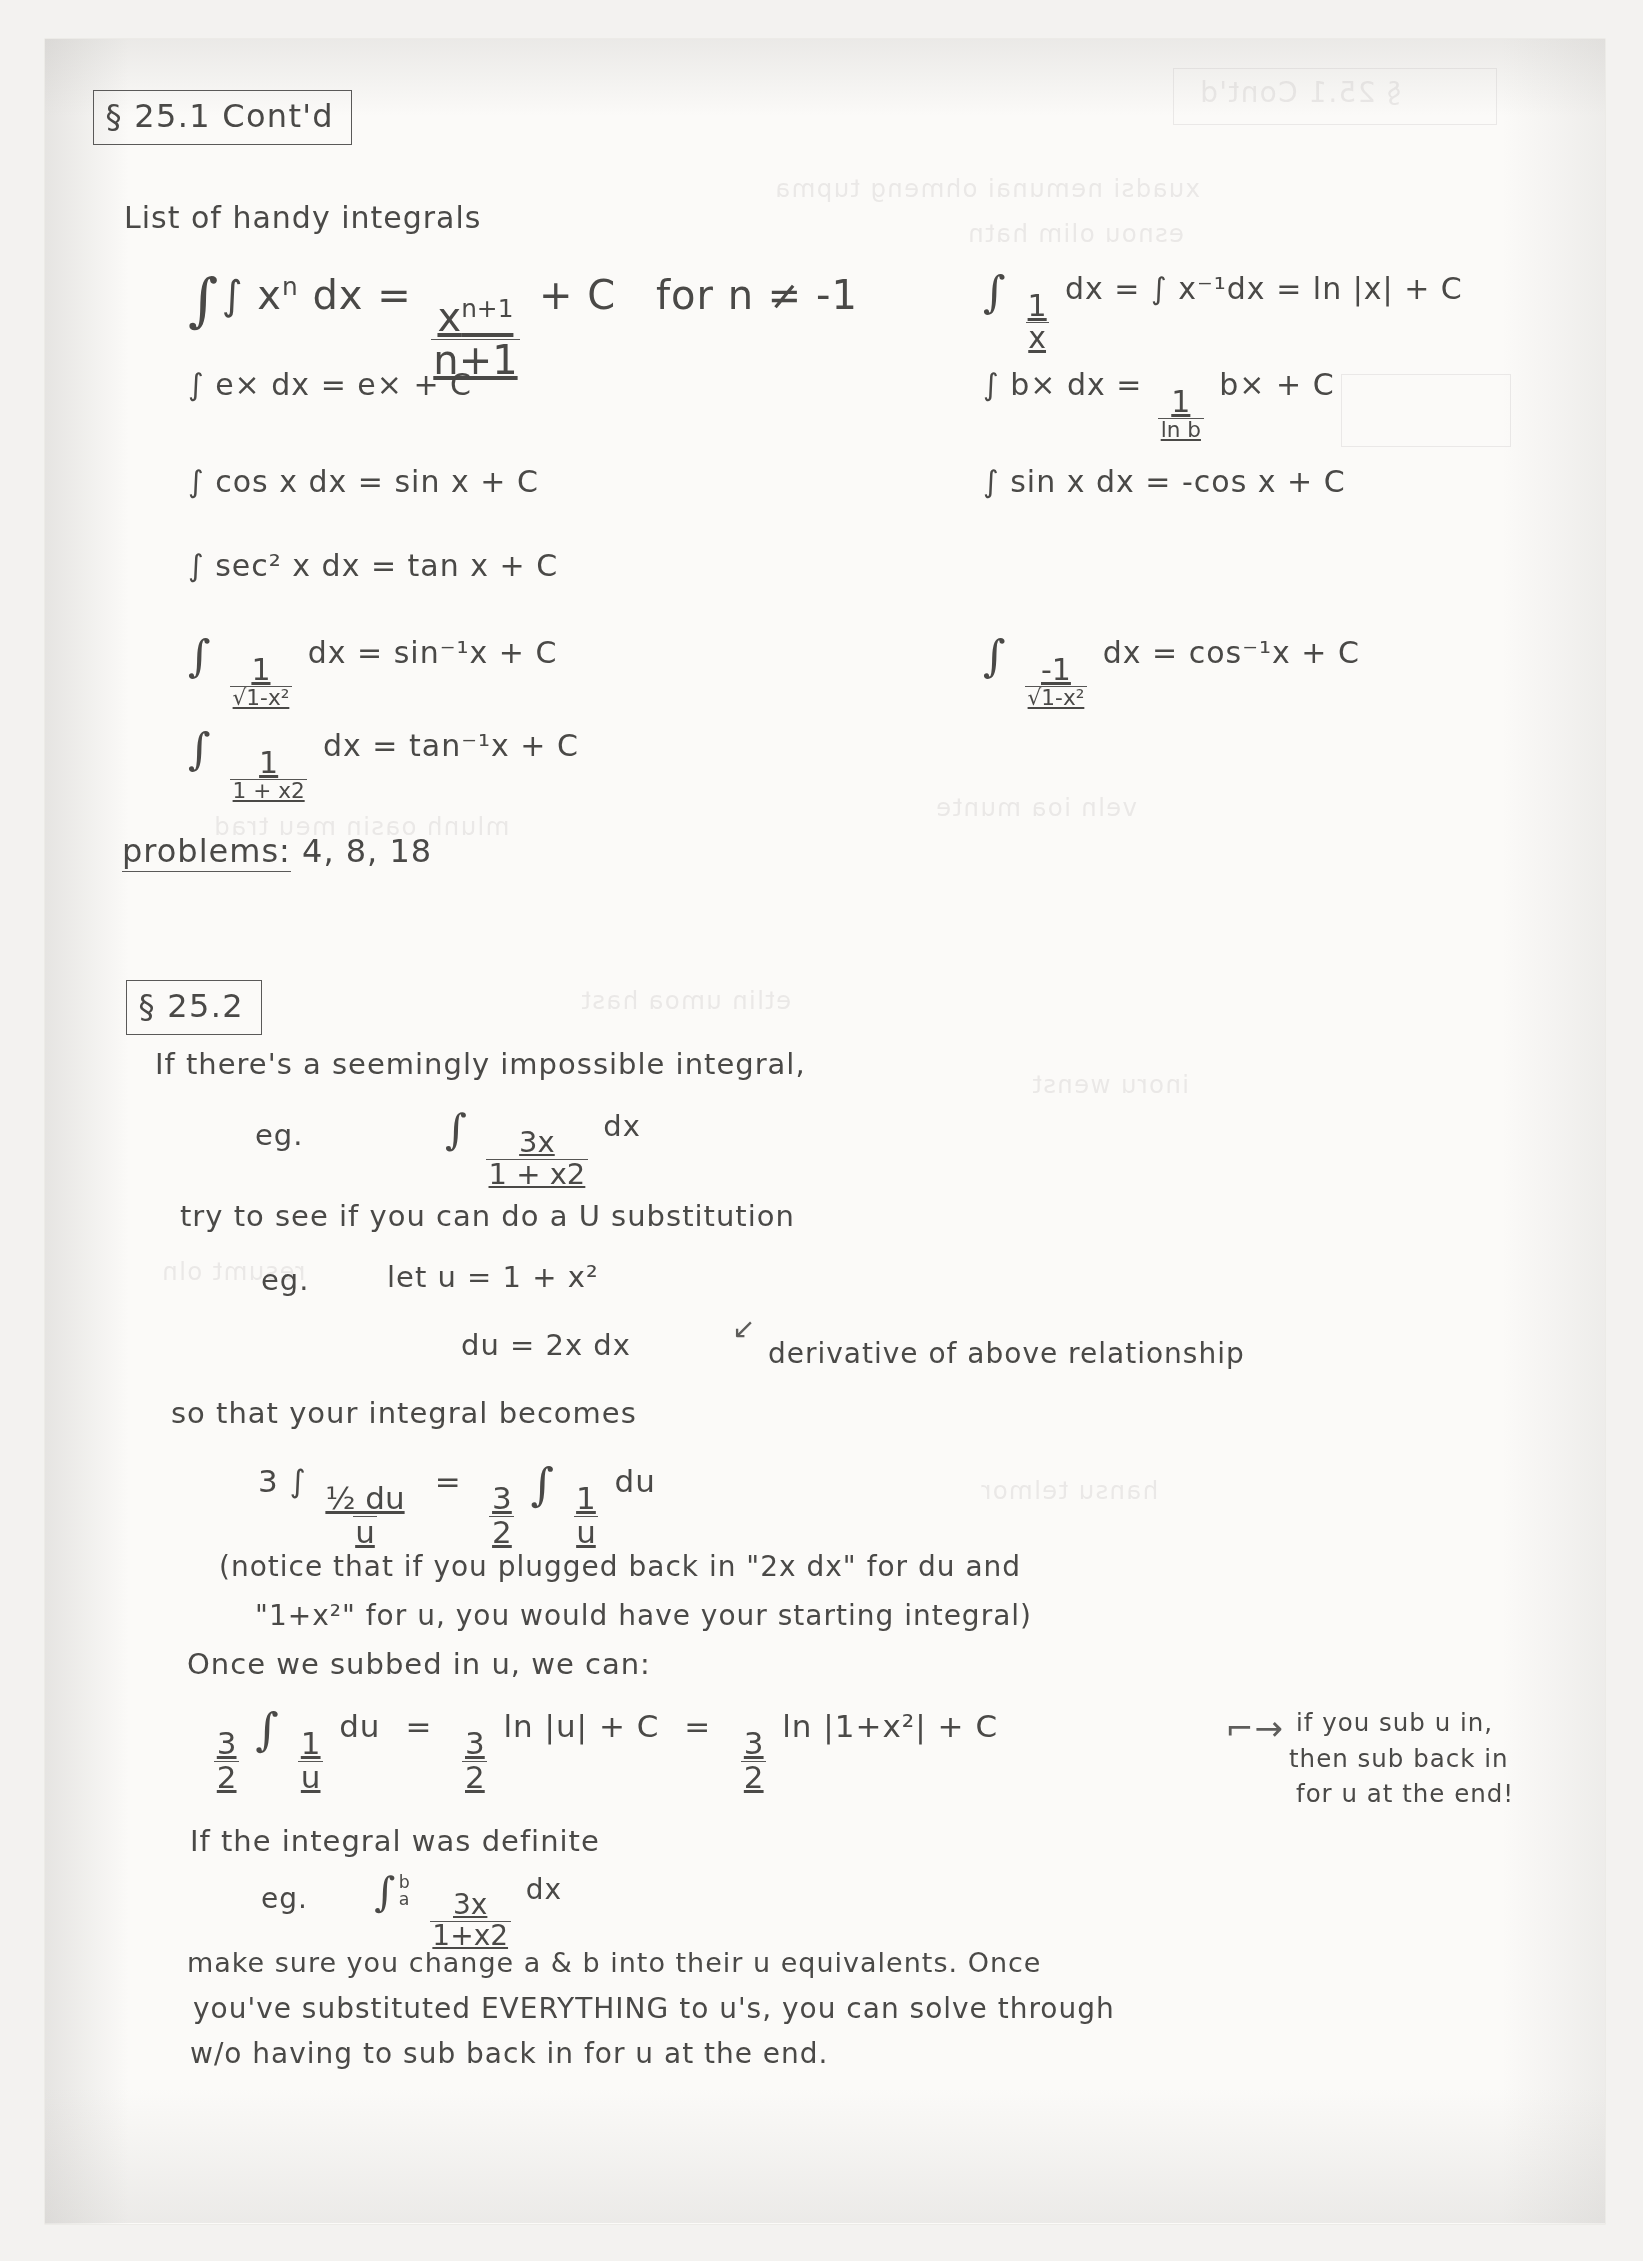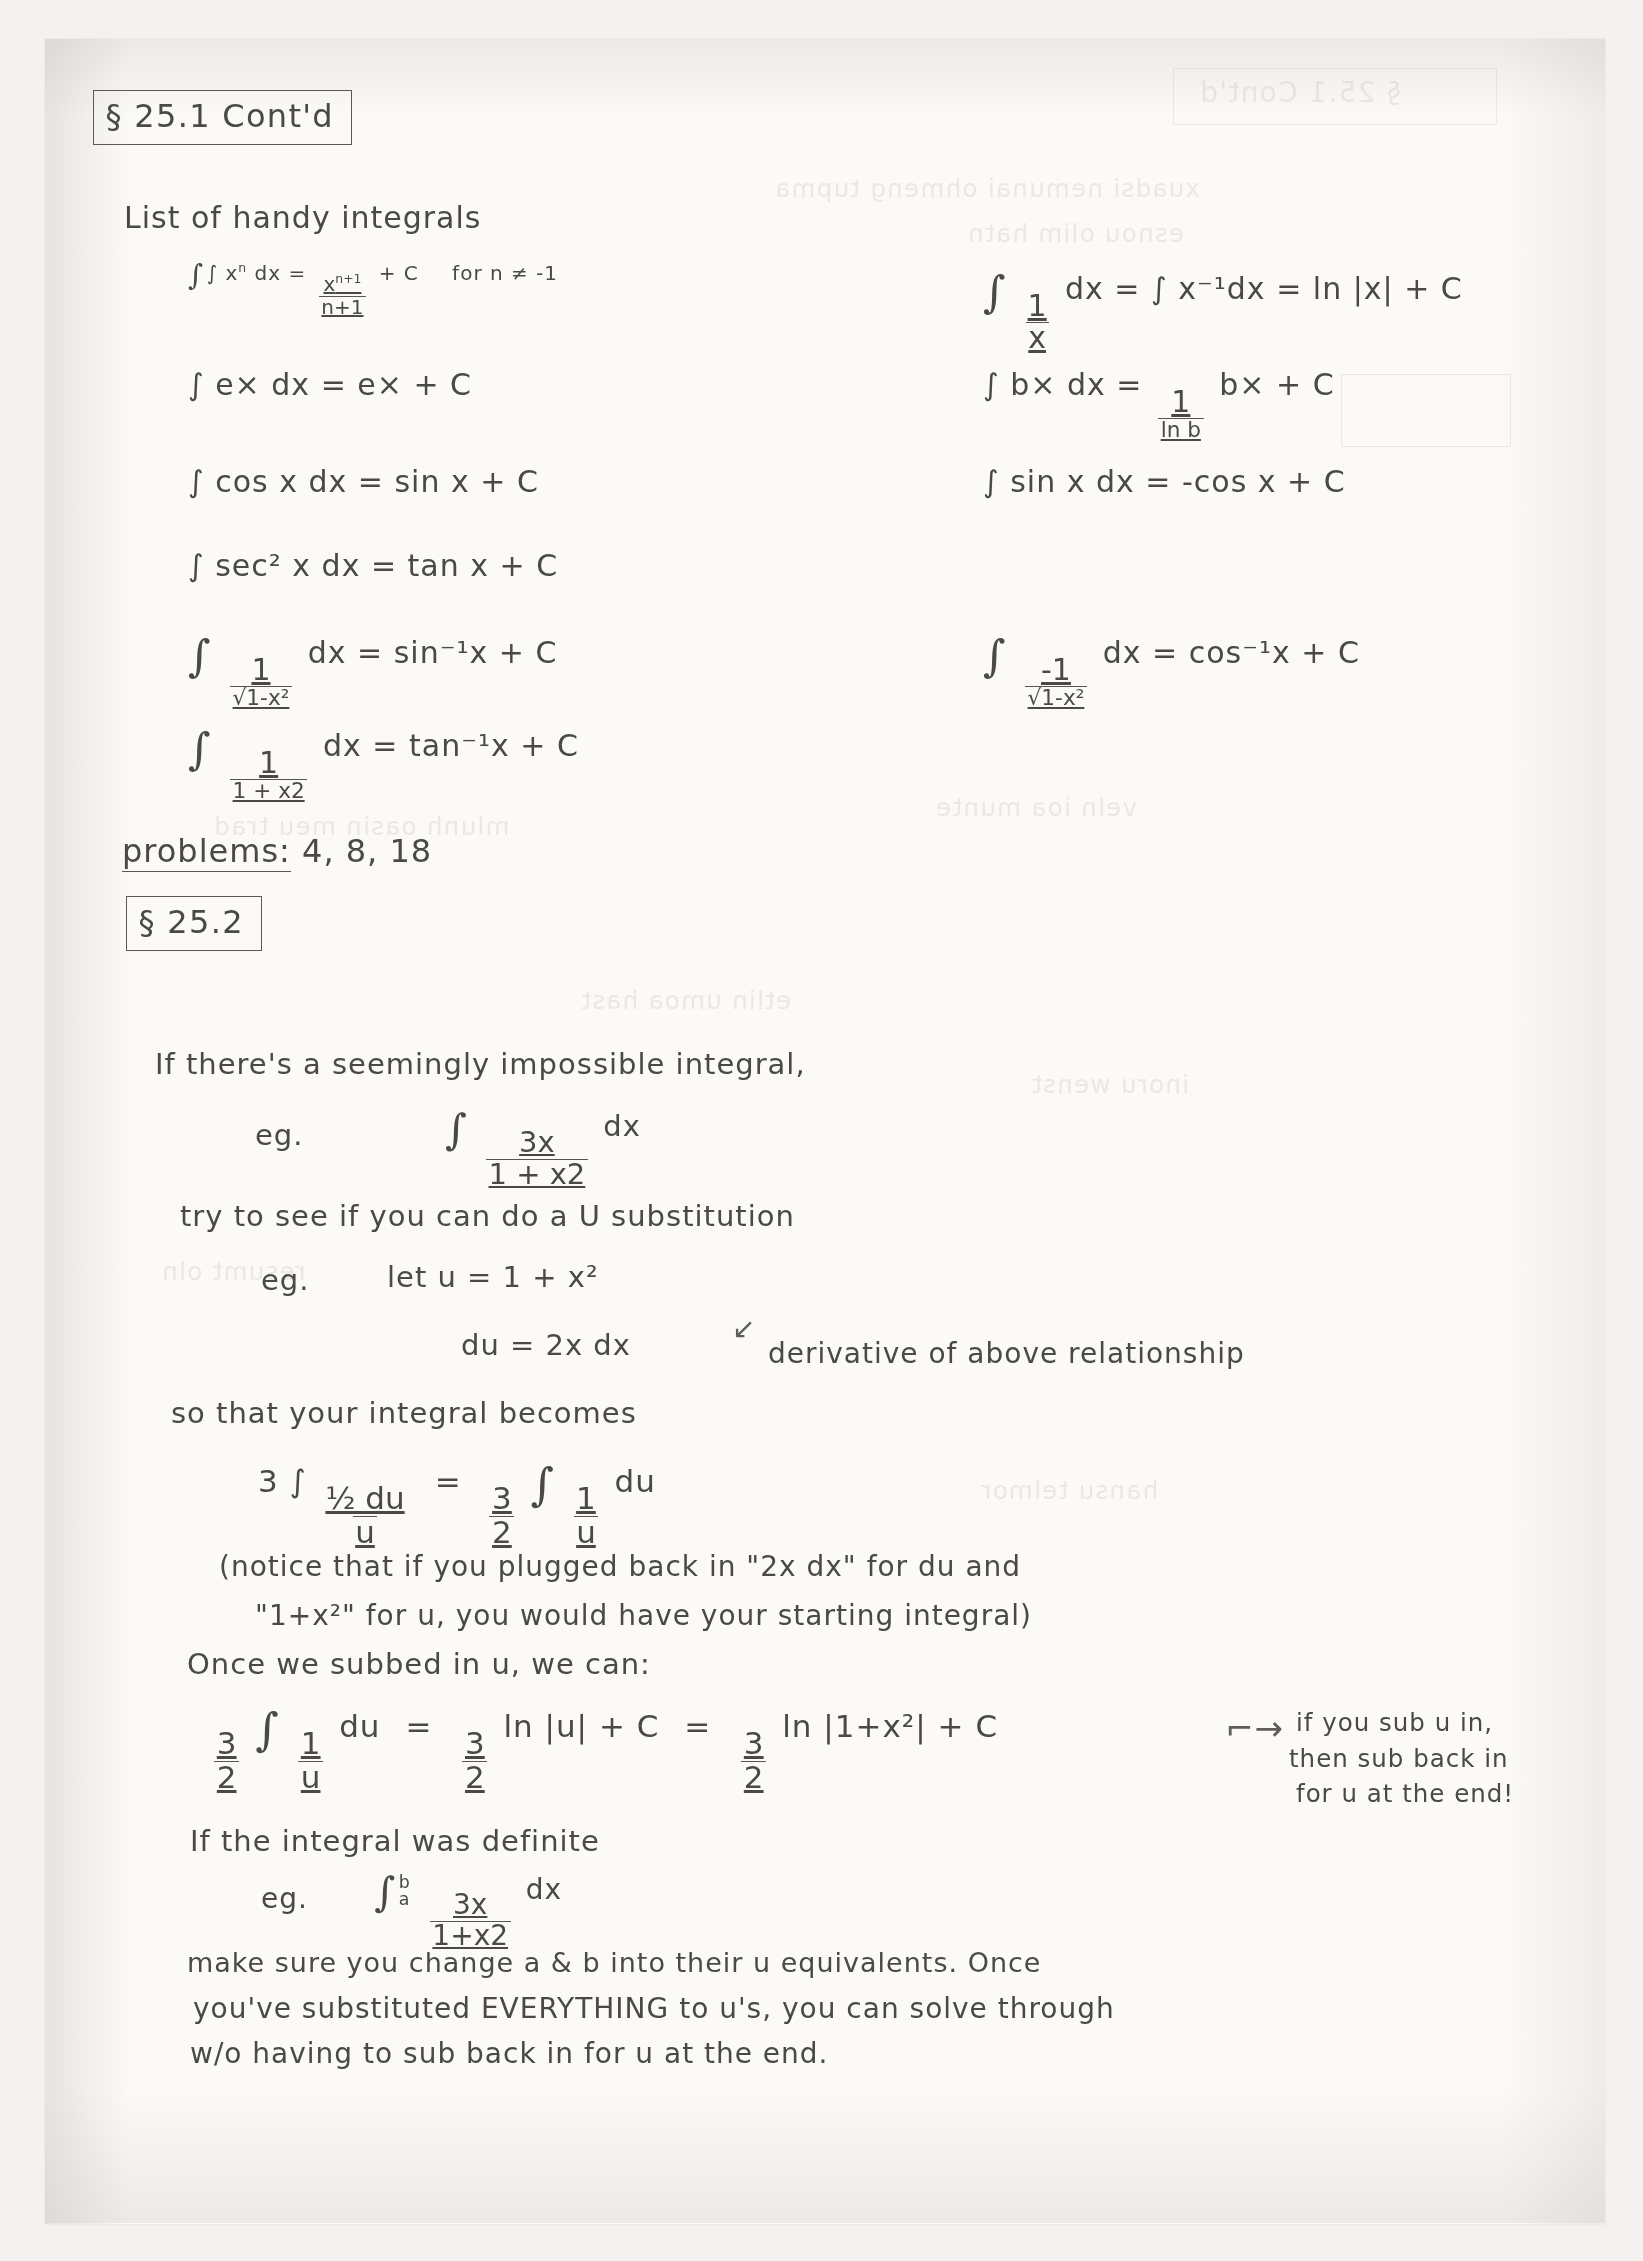--- a/index.html
+++ b/index.html
@@ -140,21 +140,21 @@
 
   <div class="shade-left"></div>
   <div class="shade-top"></div>
   <div class="shade-right"></div>
   <div class="shade-bottom"></div>
 
   <div class="boxed" style="left:93px; top:90px; font-size:32px;">§ 25.1  Cont'd</div>
 
   <div class="hw" style="left:124px; top:200px; font-size:30px;">List of handy integrals</div>
 
-  <div class="hw" style="left:188px; top:260px; font-size:20px;text-align:center;">
+  <div class="hw" style="left:188px; top:272px; font-size:40px;text-align:center;">
     <span class="intg">∫</span><span>∫ x</span><sup>n</sup><span> dx =</span>
     <span class="frac">
       <span class="num"><span>x</span><sup>n+1</sup></span>
       <span class="den">n+1</span>
     </span>
     <span>+ C</span>
     <span style="margin-left:26px;">for n ≠ -1</span>
   </div>
 
   <div class="hw" style="left:188px; top:367px; font-size:30px;">∫ e× dx =  e×  + C</div>
@@ -208,21 +208,21 @@
       <span class="den sm">√1-x²</span>
     </span>
     <span>dx =  cos⁻¹x + C</span>
   </div>
 
   <div class="hw" style="left:122px; top:832px; font-size:32px;">
     <span class="underline-word">problems:</span>
     <span style="">4, 8, 18</span>
   </div>
 
-  <div class="boxed" style="left:126px; top:896px; font-size:32px;text-align:right;">§ 25.2</div>
+  <div class="boxed" style="left:126px; top:980px; font-size:32px;text-align:right;">§ 25.2</div>
 
   <div class="hw" style="left:155px; top:1047px; font-size:29px;">If there's  a  seemingly  impossible  integral,</div>
 
   <div class="hw" style="left:255px; top:1118px; font-size:29px;">eg.</div>
   <div class="hw" style="left:445px; top:1109px; font-size:29px;">
     <span class="intg">∫</span>
     <span class="frac">
       <span class="num">3x</span>
       <span class="den">1 + x2</span>
     </span>

